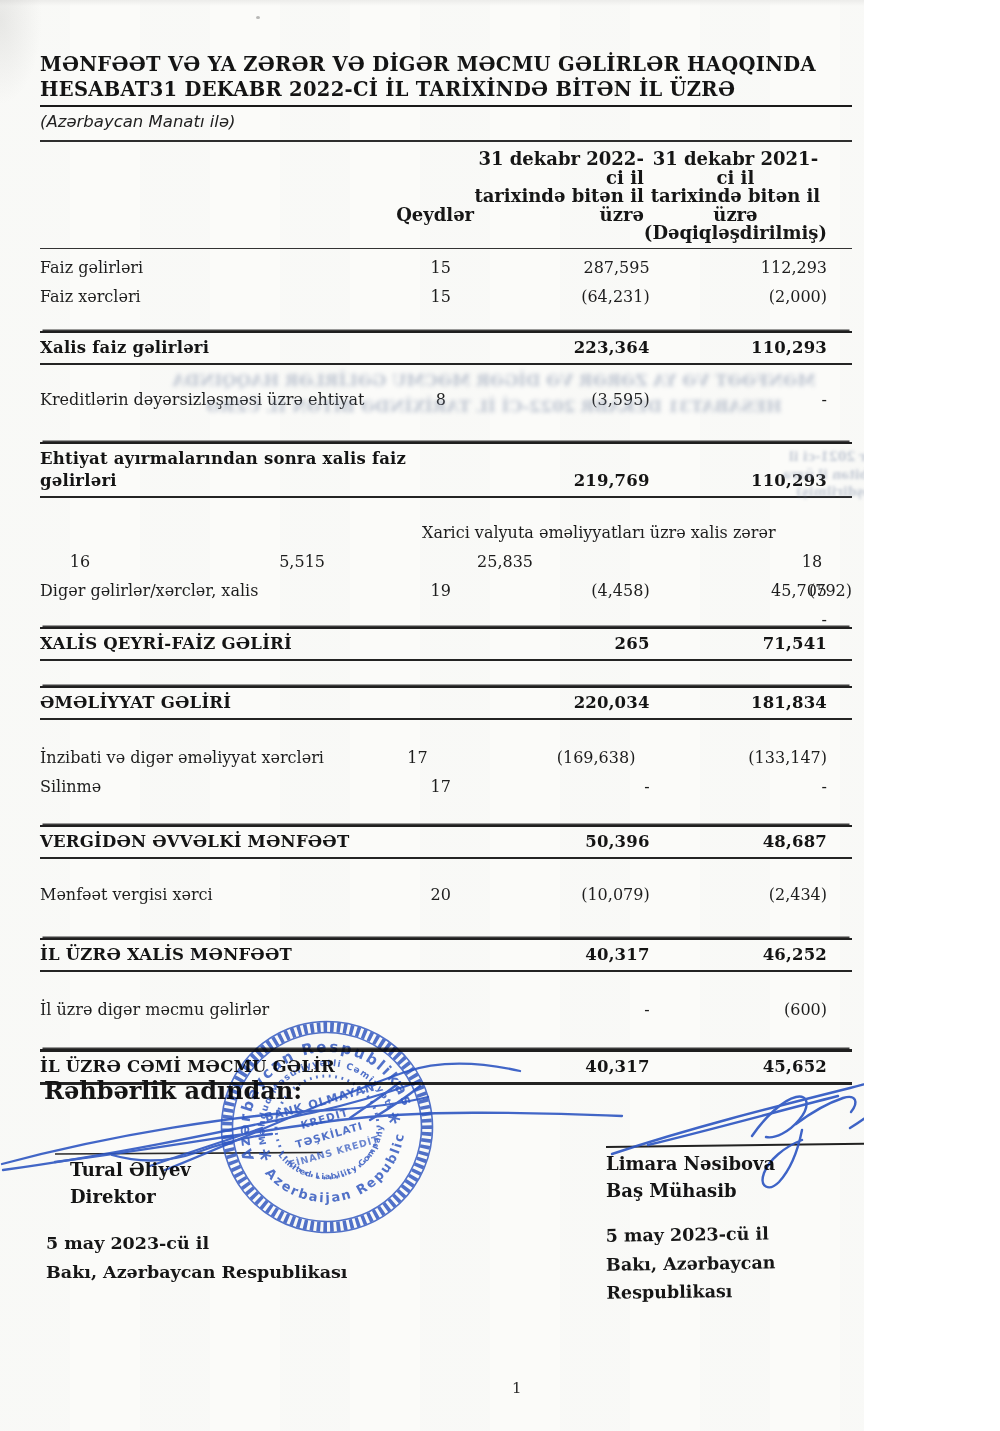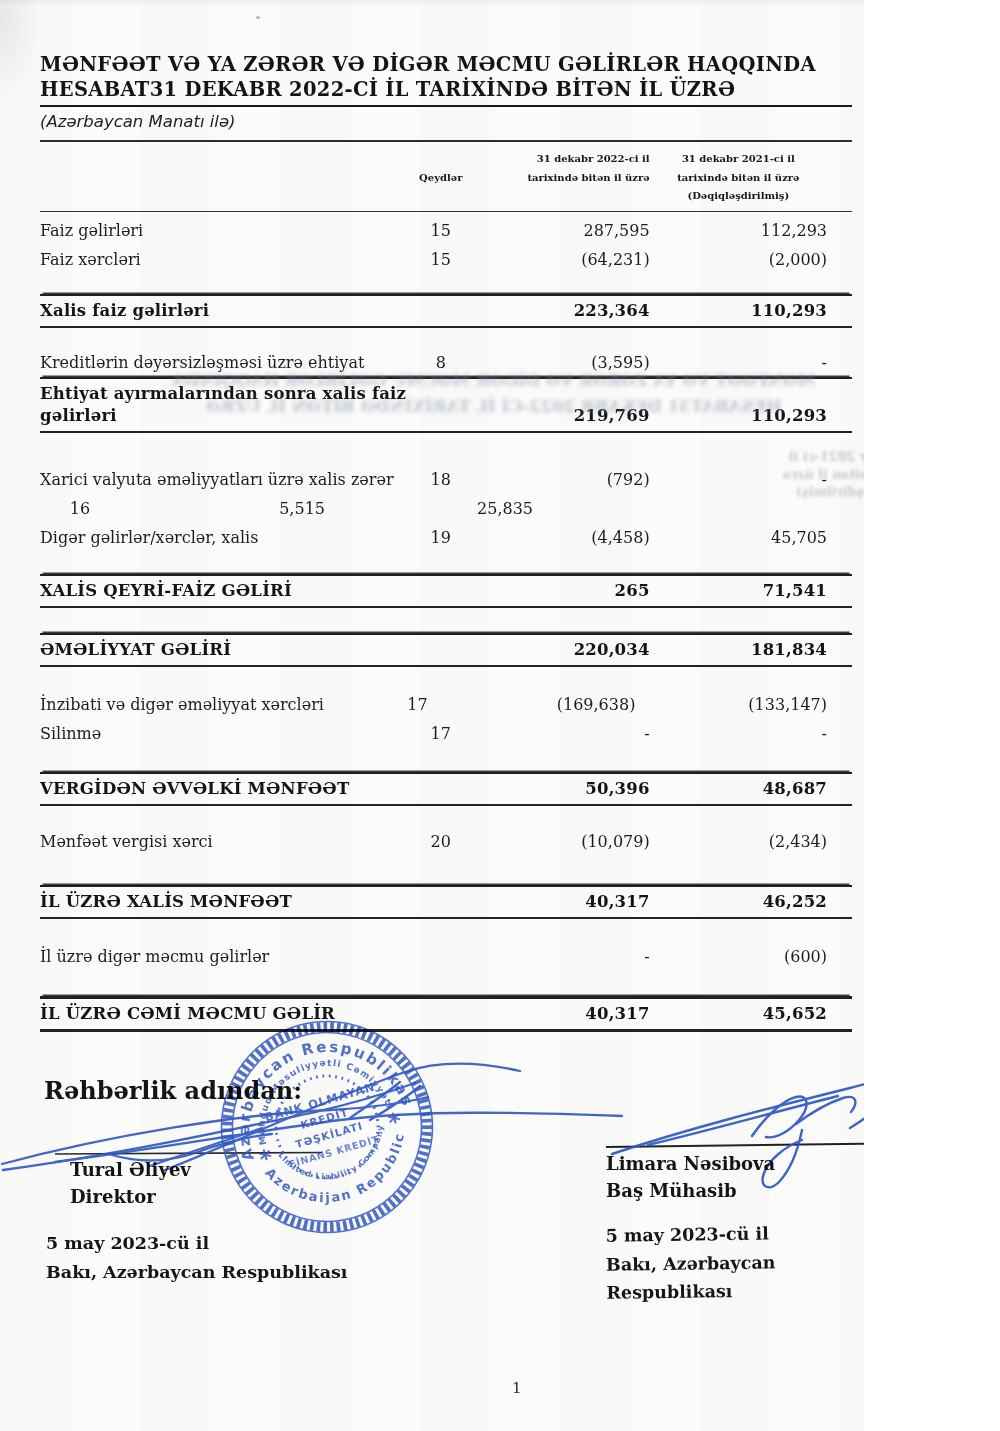--- a/index.html
+++ b/index.html
@@ -17,41 +17,41 @@
     overflow:hidden;
   }
   .doc{margin:0 12px 0 40px;}
   
   .title-block{padding-top:52px;padding-bottom:3px;border-bottom:2px solid #1a1a1a;}
   .title{font-size:19.5px;font-weight:bold;line-height:25px;letter-spacing:.3px;color:#141414;}
   .subtitle-block{padding:4px 0 7px;border-bottom:2px solid #2e2e2e;}
   .subtitle{font-style:italic;font-size:16.5px;line-height:22px;font-family:"DejaVu Sans","Liberation Sans",sans-serif;color:#222;}
   
   .col-headers{display:flex;align-items:flex-end;padding:8px 0 5px;border-bottom:1.5px solid #333;}
-  .hdr{font-weight:bold;font-size:10px;line-height:18.5px;text-align:center;color:#161616;}
+  .hdr{font-weight:bold;font-size:18px;line-height:18.5px;text-align:center;color:#161616;}
   .hdr.notes,.hdr.y2022{margin-bottom:18.5px;}
   
   .c-label{width:430px;}
   .c-note{width:80px;text-align:center;}
   .c-v2022{width:205px;text-align:right;}
   .c-v2021{width:233px;text-align:right;padding-right:25px;box-sizing:border-box;}
   
   .trow{display:flex;align-items:flex-end;font-size:16px;}
   .trow.item{height:29px;line-height:29px;}
   .trow.total{
     border-top:2px solid #1f1f1f;border-bottom:2px solid #242424;
     padding:4px 0;line-height:22px;font-weight:bold;font-size:16.5px;letter-spacing:.2px;
     box-shadow:0 -4px 0 -2.5px #3c3c3c;
     color:#141414;
   }
   .tbody .trow:nth-child(1){margin-top:4px;}
   .tbody .trow:nth-child(3){margin-top:20px;}
   .tbody .trow:nth-child(4){margin-top:20px;}
-  .tbody .trow:nth-child(5){}
-  .tbody .trow:nth-child(6){margin-top:32px;}
+  .tbody .trow:nth-child(5){margin-top:28px;}
+  .tbody .trow:nth-child(6){margin-top:20px;flex-direction:column;}
   .tbody .trow:nth-child(9){margin-top:22px;}
   .tbody .trow:nth-child(10){margin-top:25px;}
   .tbody .trow:nth-child(11){margin-top:23px;gap:44px;}
   .tbody .trow:nth-child(13){margin-top:24px;}
   .tbody .trow:nth-child(14){margin-top:21px;}
   .tbody .trow:nth-child(15){margin-top:29px;}
   .tbody .trow:nth-child(16){margin-top:23px;}
   .tbody .trow:nth-child(17){margin-top:25px;}
   .tbody .trow:nth-child(17){border-top-width:3px;border-bottom-width:3px;}
   

